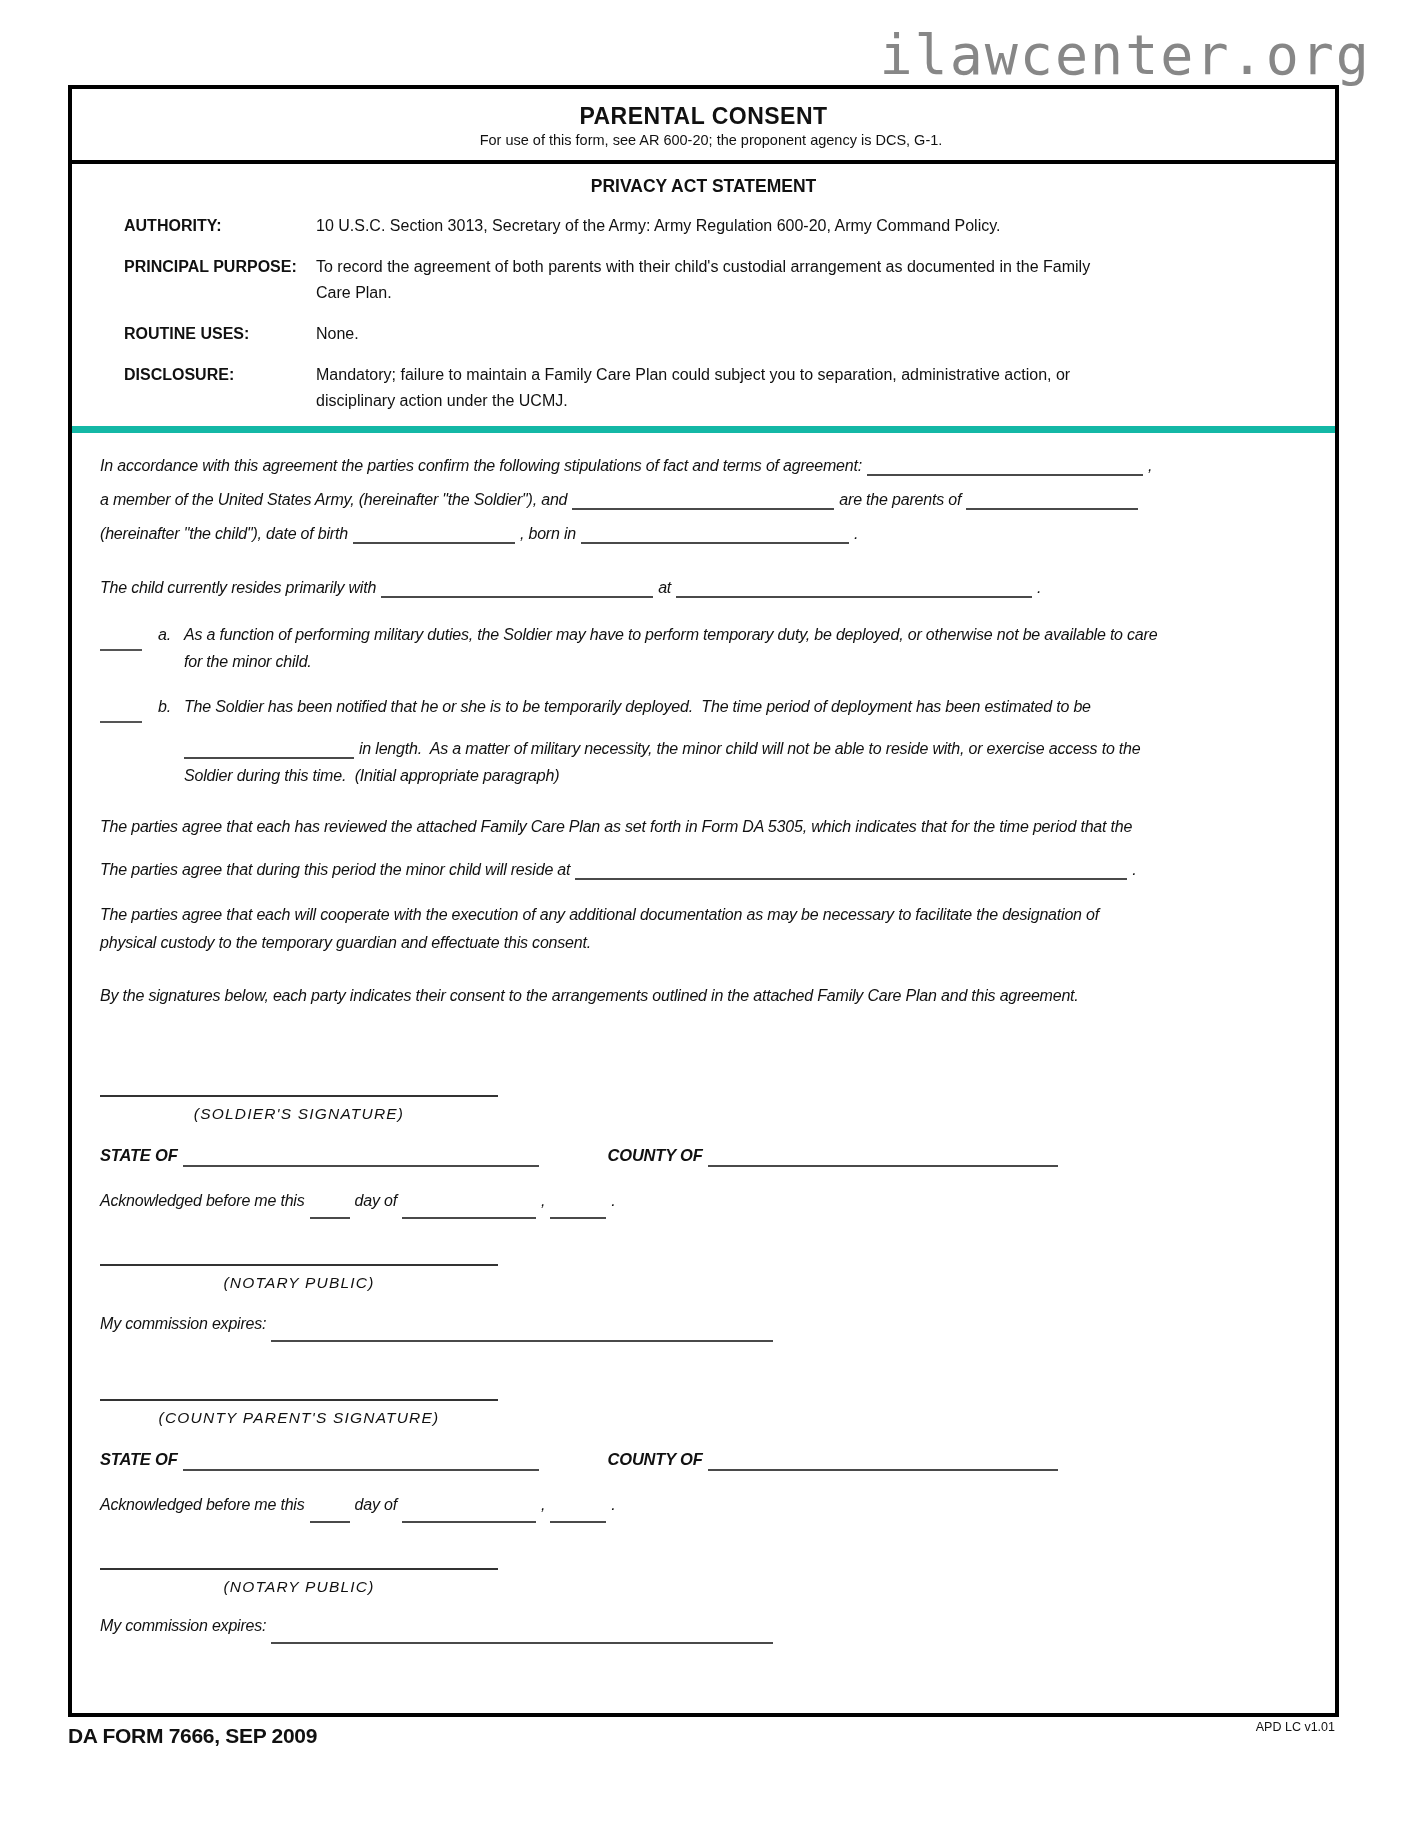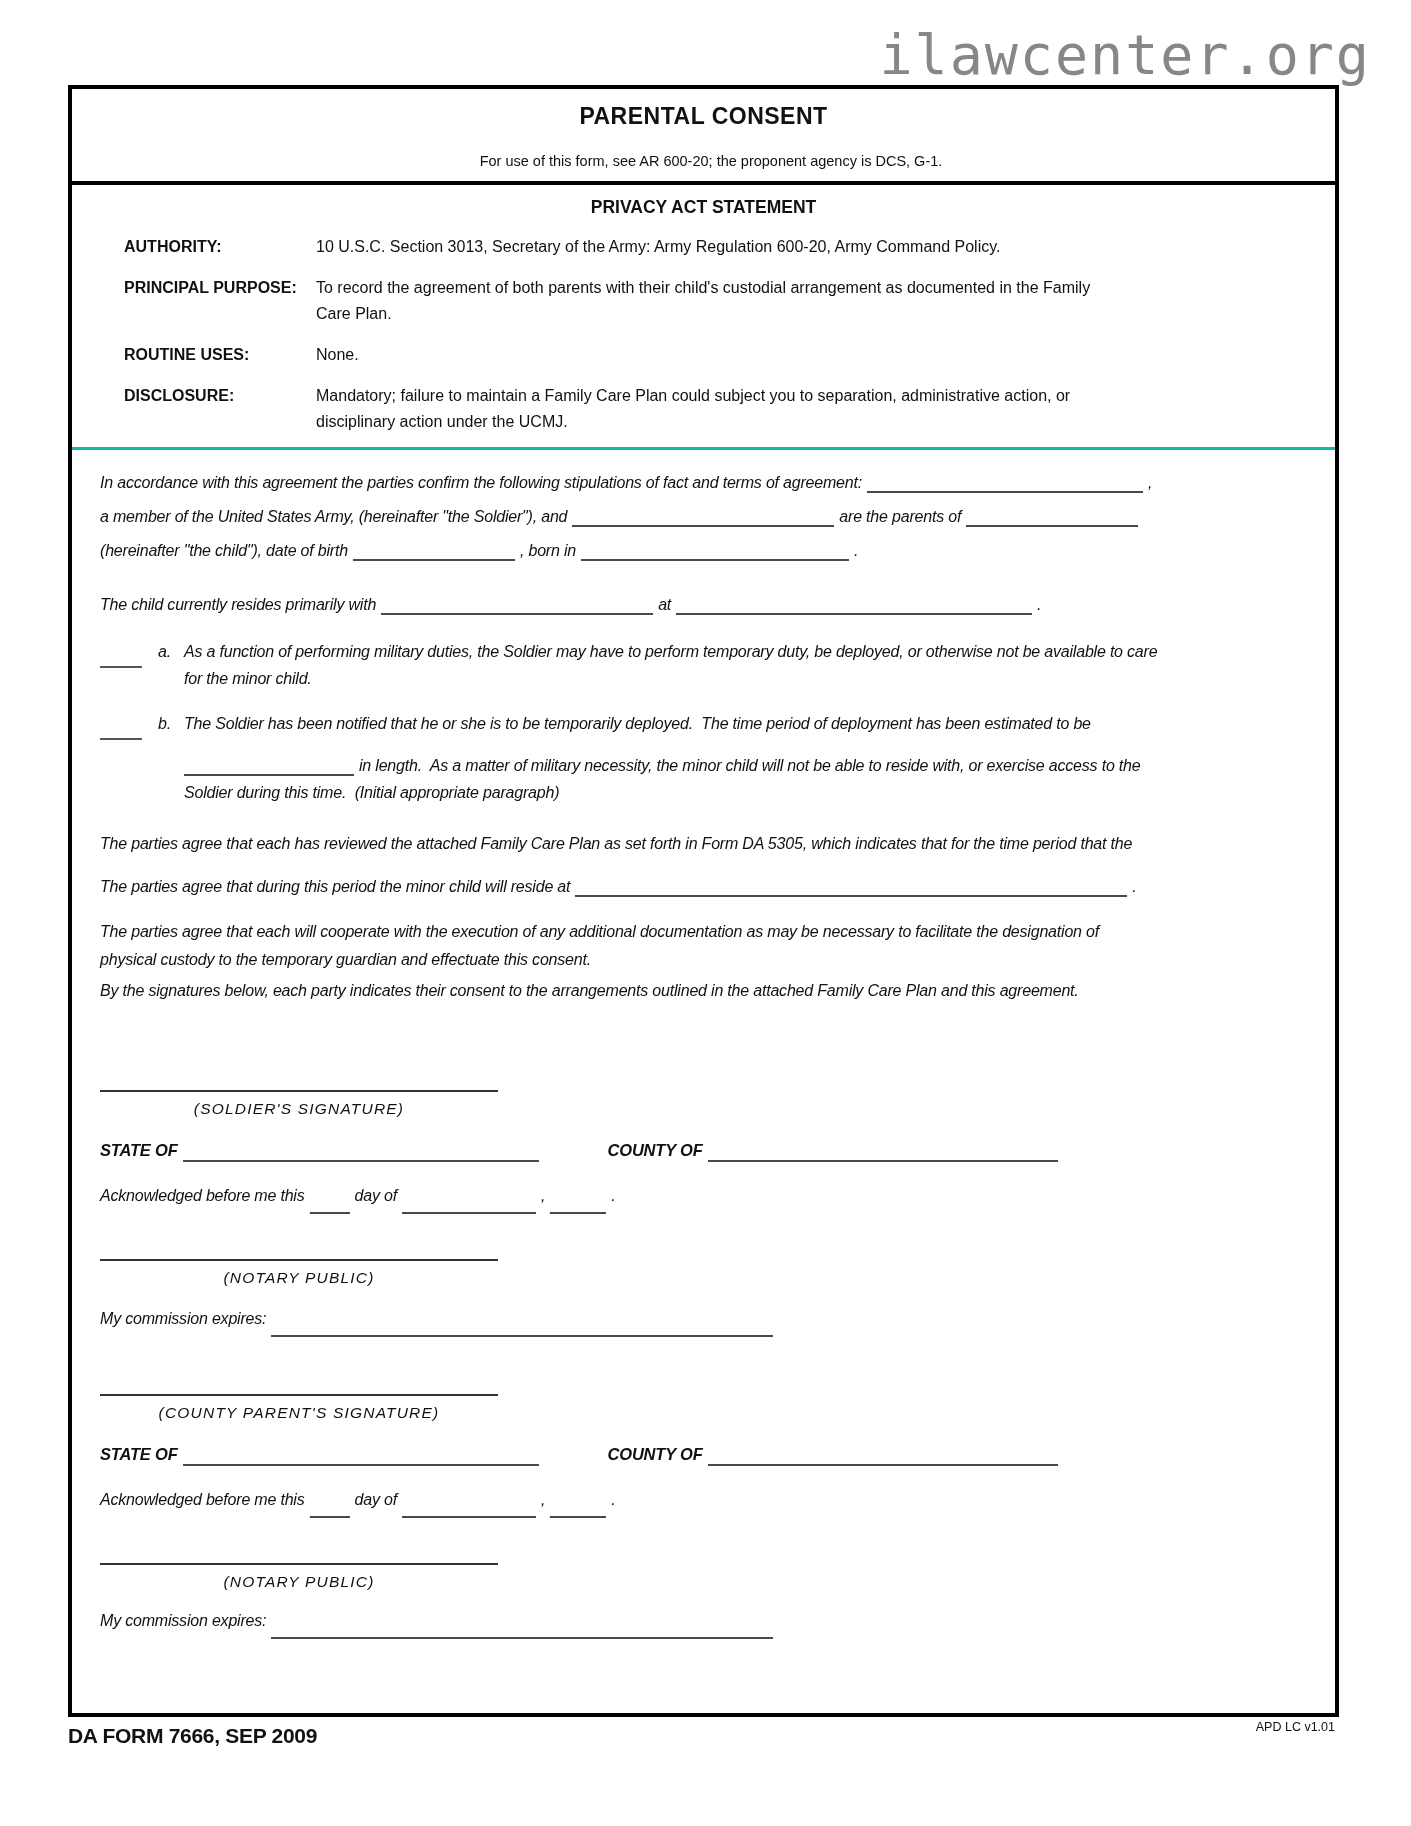--- a/index.html
+++ b/index.html
@@ -31,24 +31,24 @@
     background: transparent;
     z-index: 1;
   }
   
   .title-section {
     border-bottom: 4px solid #000;
     text-align: center;
     padding: 14px 0 12px 0;
   }
   .form-title { font-size: 23px; font-weight: bold; letter-spacing: 0.5px; }
-  .form-subtitle { font-size: 14.5px; margin-top: 23px; padding-left: 15px; }
+  .form-subtitle { font-size: 14.5px; margin-top: 2px; padding-left: 15px; }
   
   .privacy-section {
-    border-bottom: 3px solid #14b8a6;
+    border-bottom: 7px solid #14b8a6;
     padding: 12px 0 12px 0;
   }
   .privacy-heading {
     text-align: center;
     font-weight: bold;
     font-size: 17.5px;
     margin-bottom: 16px;
   }
   .privacy-row {
     display: flex;
@@ -230,21 +230,21 @@
       <span>The parties agree that during this period the minor child will reside at</span>
       <span class="blank" style="width:552px"></span>
       <span>.</span>
     </div>
 
     <div style="margin-top:14px">
       <div class="pline coop"><span>The parties agree that each will cooperate with the execution of any additional documentation as may be necessary to facilitate the designation of</span></div>
       <div class="pline coop"><span>physical custody to the temporary guardian and effectuate this consent.</span></div>
     </div>
 
-    <div class="pline" style="">
+    <div class="pline" style="margin-top:22px">
       <span>By the signatures below, each party indicates their consent to the arrangements outlined in the attached Family Care Plan and this agreement.</span>
     </div>
 
     <div style="margin-top:82px">
       <div class="sigline"></div>
       <div class="siglabel">(SOLDIER'S SIGNATURE)</div>
 
       <div class="state-row" style="margin-top:16px">
         <span class="bold">STATE OF</span>
         <span class="blank" style="width:356px"></span>

